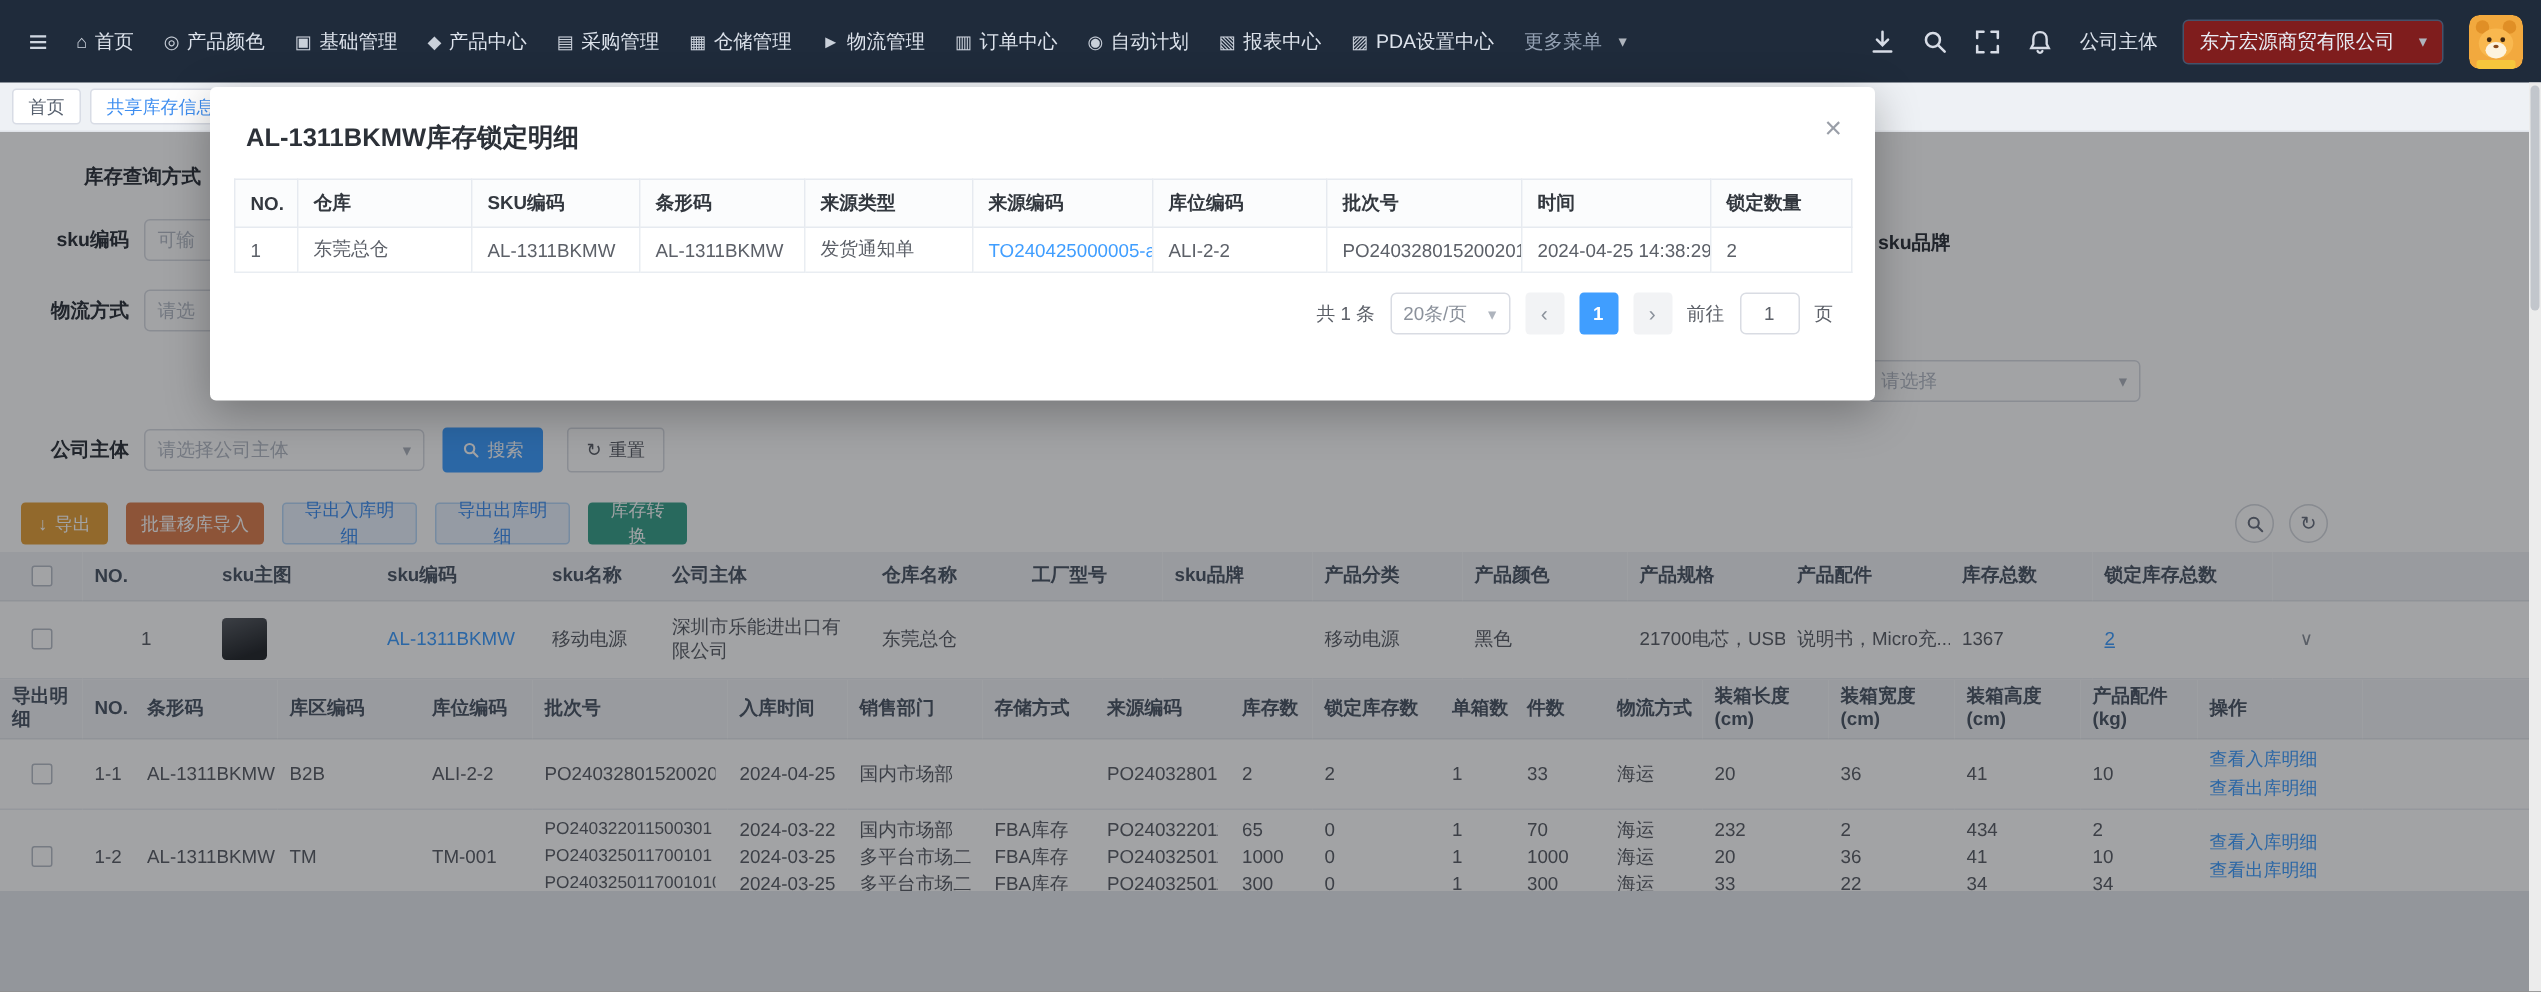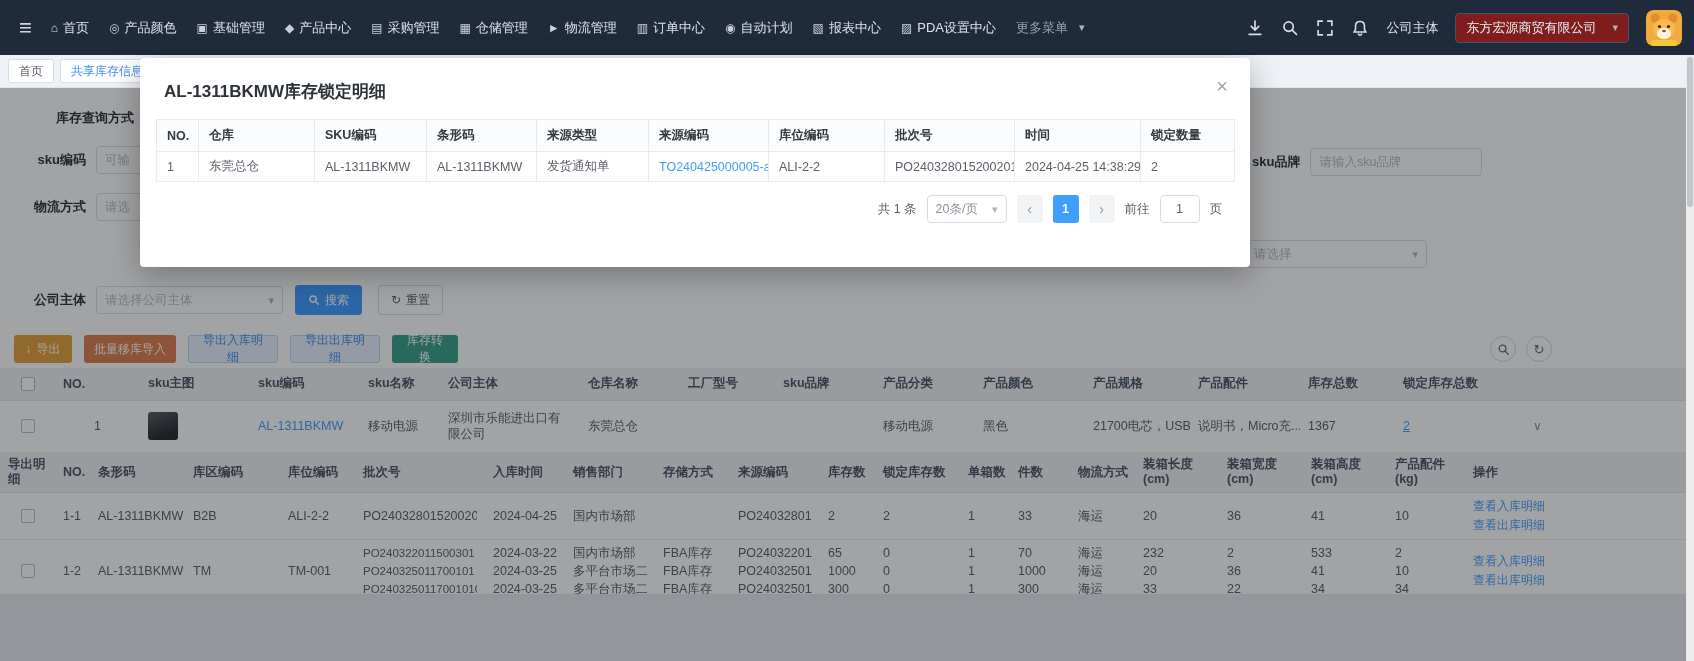--- a/index.html
+++ b/index.html
@@ -251,21 +251,20 @@
         <span>搜索</span>
       </button>
       <button class="btn btn-default" style="margin-left:16px">
         <span>↻</span>
         <span>重置</span>
       </button>
     </div>
 
     <div class="f-row" style="top:60px;left:1252px;width:230px;">
       <span style="font-size:13px;font-weight:700;color:#2f343c;padding-right:10px;white-space:nowrap">sku品牌</span>
-      <input class="ipt" placeholder="请输入sku品牌" style="">
     </div>
     <div class="f-row" style="top:152px;left:1245px;width:182px;">
       <div class="sel">
           <span>请选择</span>
           <span class="chev">▾</span>
         </div>
     </div>
 
     <div class="toolbar">
       <button class="tb b-export">
@@ -536,21 +535,21 @@
               <div class="ln">232</div>
               <div class="ln">20</div>
               <div class="ln">33</div>
             </td>
             <td>
               <div class="ln">2</div>
               <div class="ln">36</div>
               <div class="ln">22</div>
             </td>
             <td>
-              <div class="ln">533</div>
+              <div class="ln">434</div>
               <div class="ln">41</div>
               <div class="ln">34</div>
             </td>
             <td>
               <div class="ln">2</div>
               <div class="ln">10</div>
               <div class="ln">34</div>
             </td>
             <td class="ops">
               <span class="lnk">查看入库明细</span>

